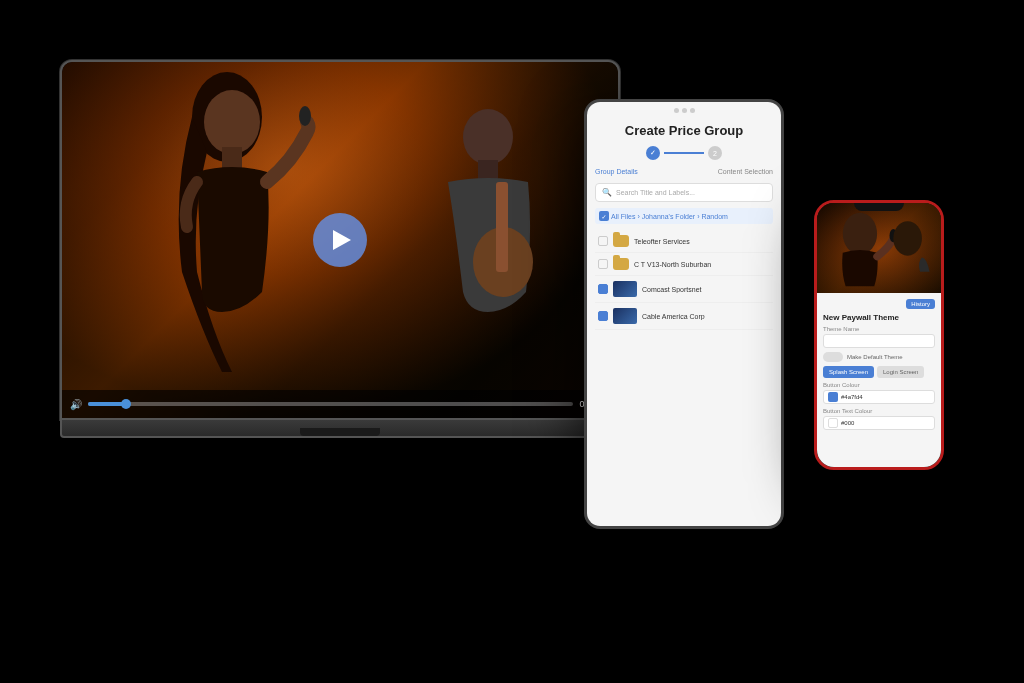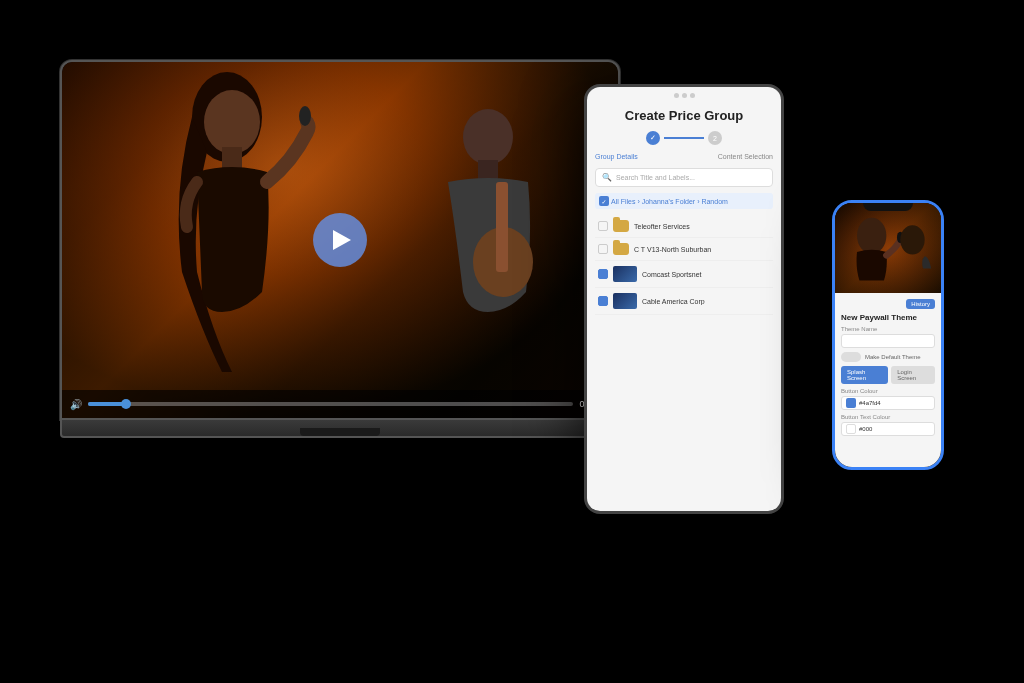--- a/index.html
+++ b/index.html
@@ -185,21 +185,21 @@
       width: 5px;
       height: 5px;
       background: #444;
       border-radius: 50%;
     }
 
     
     .tablet {
       position: absolute;
       right: 240px;
-      top: 84px;
+      top: 99px;
       width: 200px;
       height: 430px;
       background: #1a1a1a;
       border-radius: 16px;
       border: 3px solid #444;
       overflow: hidden;
       box-shadow: 0 20px 60px rgba(0,0,0,0.8);
       z-index: 5;
     }
 
@@ -415,25 +415,25 @@
       width: 100%;
       height: 100%;
       background: linear-gradient(135deg, #1a3060, #3a6aaa);
     }
 
     
     .phone {
       position: absolute;
       right: 80px;
       top: 200px;
-      width: 112px;
+      width: 130px;
       height: 270px;
       background: #111;
       border-radius: 20px;
-      border: 3px solid #3b82f6;
+      border: 3px solid #b91c1c;
       overflow: hidden;
       box-shadow: 0 20px 60px rgba(0,0,0,0.9);
       z-index: 6;
     }
 
     .phone-notch {
       position: absolute;
       top: 0;
       left: 50%;
       transform: translateX(-50%);

